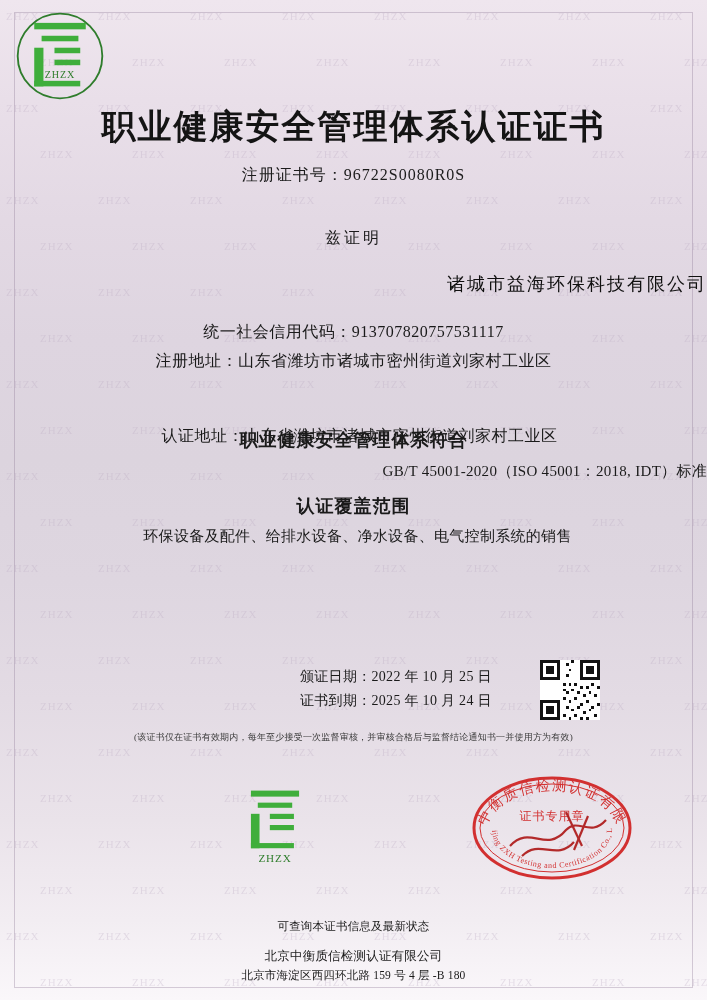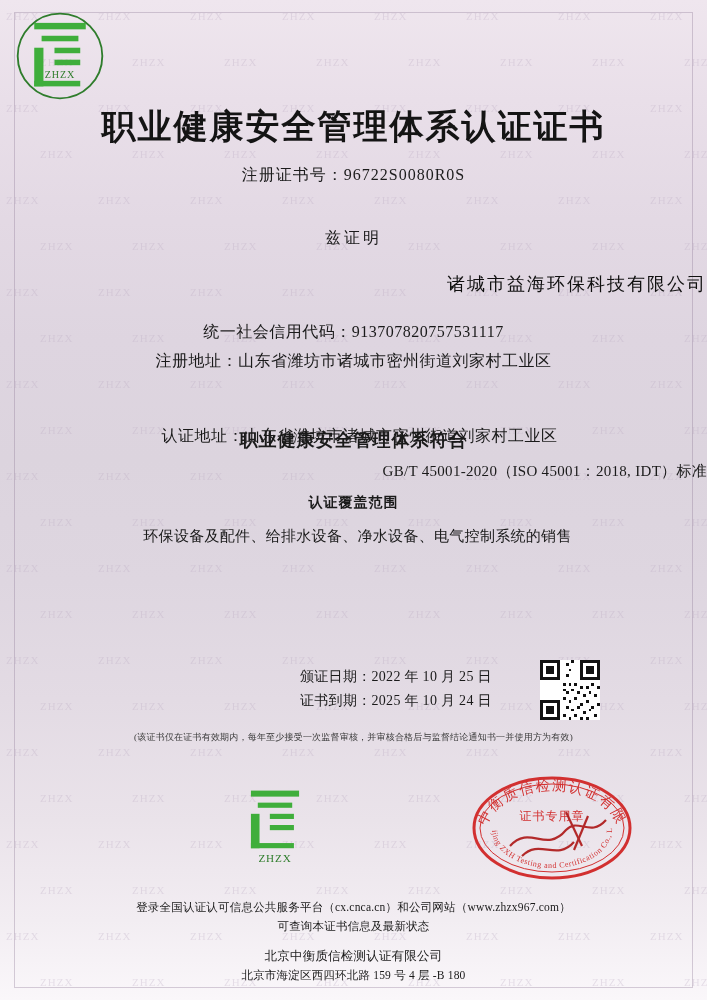--- a/index.html
+++ b/index.html
@@ -157,21 +157,21 @@
     top: 462px;
     text-align: right;
     font-size: 15px;
     letter-spacing: 0.3px;
   }
   .scope-title {
     position: absolute;
     left: 0; right: 0;
     top: 494px;
     text-align: center;
-    font-size: 14px;
+    font-size: 18px;
     font-weight: bold;
     letter-spacing: 1px;
   }
   .scope-text {
     position: absolute;
     left: 0; right: 0;
     top: 527px;
     text-align: center;
     font-size: 15px;
     letter-spacing: 0.3px;
@@ -554,18 +554,17 @@
       <text x="82" y="48" fill="#d23030" font-family="Liberation Serif, serif" font-size="12" text-anchor="middle" letter-spacing="1">证书专用章</text>
       <g stroke="#b02020" stroke-width="2.2" fill="none" opacity="0.95">
         <path d="M 40 74 C 60 52, 76 82, 96 58 C 108 45, 120 66, 136 48"></path>
         <path d="M 52 84 C 70 66, 86 90, 104 70"></path>
         <path d="M 96 40 L 112 74"></path>
         <path d="M 118 44 L 104 78"></path>
       </g>
     </svg>
   </div>
 
-  <div class="footer1">登录全国认证认可信息公共服务平台（cx.cnca.cn）和公司网站（www.zhzx967.com）</div>
   <div class="footer2">可查询本证书信息及最新状态</div>
   <div class="footer3">北京中衡质信检测认证有限公司</div>
   <div class="footer4">北京市海淀区西四环北路 159 号 4 层 -B 180</div>
 
 </div>
 
 </body></html>

